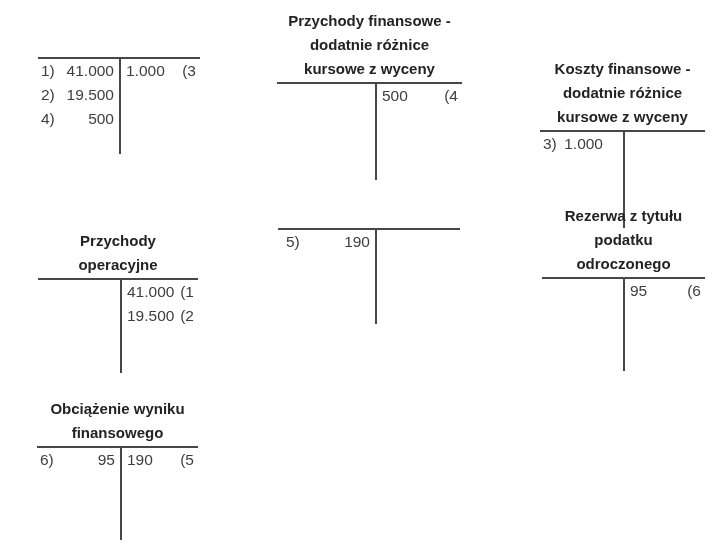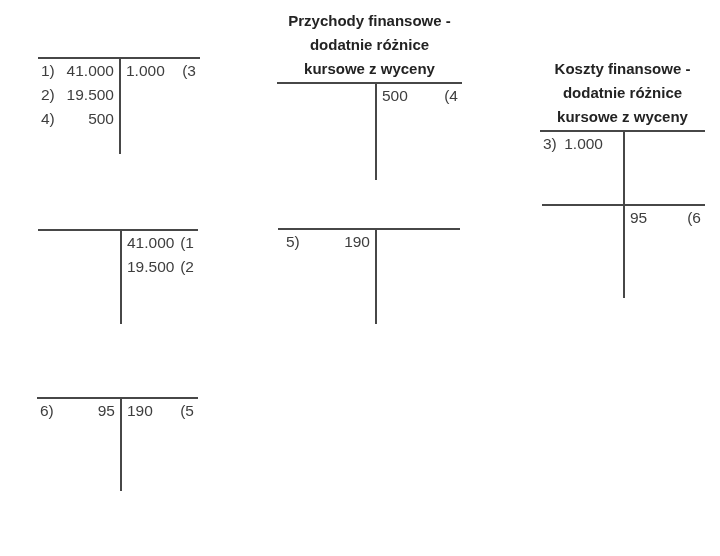--- a/index.html
+++ b/index.html
@@ -101,20 +101,22 @@
         <div class="t-row" style="padding-right:20px;">
           <span class="ref">3)</span>
           <span class="amt">1.000</span>
         </div>
       </div>
       <div class="t-col right"></div>
     </div>
   </section>
 
   <section class="t-account" style="left:38px; top:229px; width:160px;">
+    <h3 class="t-title">Przychody
+operacyjne</h3>
     <div class="t-body" style="height:95px;">
       <div class="t-col left" style="width:82px;"></div>
       <div class="t-col right">
         <div class="t-row">
           <span class="amt">41.000</span>
           <span class="ref">(1</span>
         </div>
         <div class="t-row">
           <span class="amt">19.500</span>
           <span class="ref">(2</span>
@@ -129,32 +131,37 @@
         <div class="t-row" style="padding-left:8px;">
           <span class="ref">5)</span>
           <span class="amt">190</span>
         </div>
       </div>
       <div class="t-col right"></div>
     </div>
   </section>
 
   <section class="t-account" style="left:542px; top:204px; width:163px;">
+    <h3 class="t-title">Rezerwa z tytułu
+podatku
+odroczonego</h3>
     <div class="t-body" style="height:94px;">
       <div class="t-col left" style="width:81px;"></div>
       <div class="t-col right">
         <div class="t-row">
           <span class="amt">95</span>
           <span class="ref">(6</span>
         </div>
       </div>
     </div>
   </section>
 
   <section class="t-account" style="left:37px; top:397px; width:161px;">
+    <h3 class="t-title">Obciążenie wyniku
+finansowego</h3>
     <div class="t-body" style="height:94px;">
       <div class="t-col left" style="width:83px;">
         <div class="t-row">
           <span class="ref">6)</span>
           <span class="amt">95</span>
         </div>
       </div>
       <div class="t-col right">
         <div class="t-row">
           <span class="amt">190</span>

